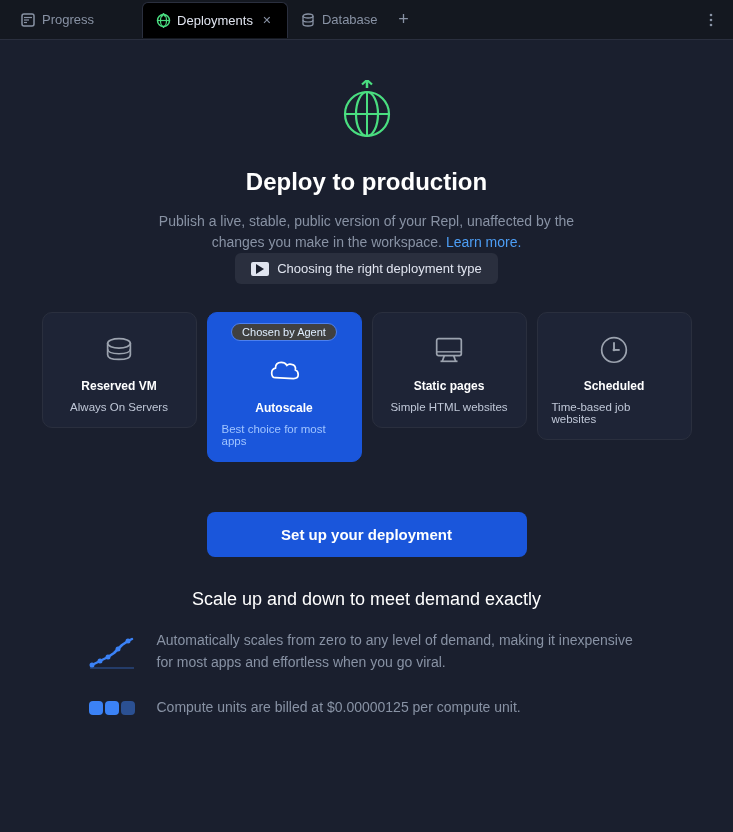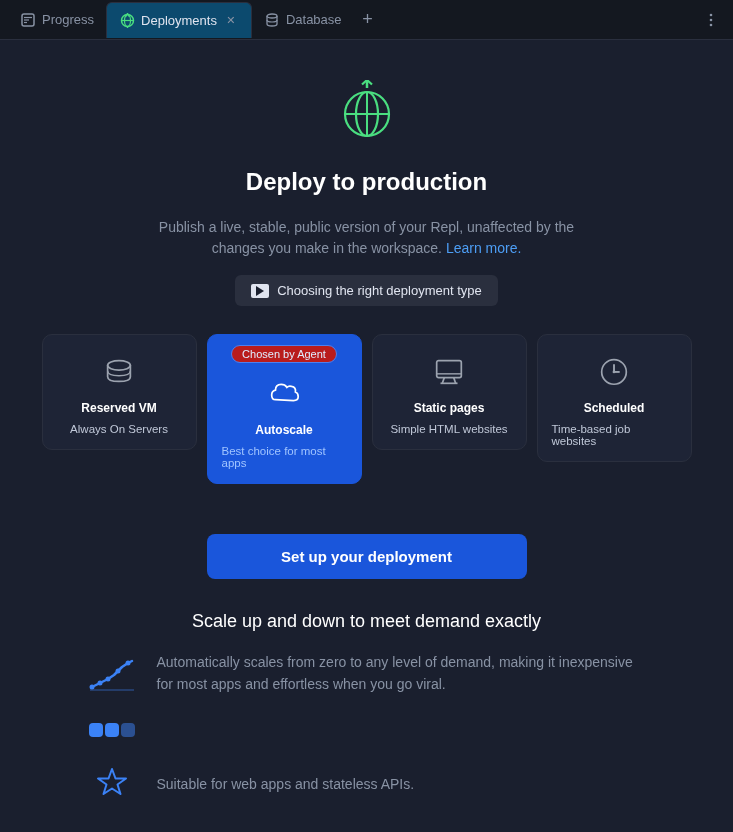--- a/index.html
+++ b/index.html
@@ -27,25 +27,26 @@
       gap: 6px;
       padding: 6px 12px;
       border-radius: 6px 6px 0 0;
       font-size: 13px;
       color: #8892a4;
       cursor: pointer;
       height: 36px;
       position: relative;
     }
     .tab.active {
-      background: #0c4a6e;
+      background: #000000;
       color: #e0e4ef;
       border-top: 1px solid #2a2f3e;
       border-left: 1px solid #2a2f3e;
       border-right: 1px solid #2a2f3e;
+      margin-left: 36px;
     }
     .tab-close {
       width: 16px;
       height: 16px;
       display: flex;
       align-items: center;
       justify-content: center;
       border-radius: 3px;
       font-size: 11px;
       color: #8892a4;
@@ -92,30 +93,30 @@
     
     .deploy-icon-wrap {
       margin-bottom: 16px;
     }
 
     
     .deploy-title {
       font-size: 24px;
       font-weight: 700;
       color: #ffffff;
-      margin-bottom: 21px;
+      margin-bottom: 15px;
       text-align: center;
     }
     .deploy-desc {
       font-size: 14px;
       color: #8892a4;
       text-align: center;
       line-height: 1.5;
       max-width: 420px;
-      margin-bottom: 16px;
+      margin-bottom: 0;
     }
     .deploy-desc a {
       color: #4d9ef5;
       text-decoration: none;
     }
 
     
     .tutorial-btn {
       display: flex;
       align-items: center;
@@ -181,21 +182,21 @@
     }
     .card-sub {
       font-size: 11.5px;
       color: #c0c8d8;
       text-align: left;
     }
     .card.selected .card-sub {
       color: #a0c4ff;
     }
     .chosen-badge {
-      background: #b91c1c;
+      background: #404040;
       border: 1px solid #4d80ef;
       border-radius: 12px;
       padding: 2px 10px;
       font-size: 11px;
       color: #e0eeff;
       margin-bottom: 4px;
     }
     .card-icon svg {
       width: 36px;
       height: 36px;
@@ -412,27 +413,19 @@
 
     <div class="feature-item">
       <div class="feature-icon-wrap">
         <svg width="48" height="22" viewBox="0 0 48 22" fill="none">
 
           <rect x="1" y="4" width="14" height="14" rx="4" fill="#3b82f6"></rect>
           <rect x="17" y="4" width="14" height="14" rx="4" fill="#3b82f6"></rect>
           <rect x="33" y="4" width="14" height="14" rx="4" fill="#3b82f6" opacity="0.5"></rect>
         </svg>
       </div>
-    </div>
-
-    <div class="feature-item">
-      <div class="feature-icon-wrap">
-        <svg width="40" height="40" viewBox="0 0 40 40" fill="none">
-
-          <polygon points="20,4 23.5,13.5 34,13.5 25.5,19.5 28.5,29 20,23.5 11.5,29 14.5,19.5 6,13.5 16.5,13.5" stroke="#3b82f6" stroke-width="2" fill="none" stroke-linejoin="round"></polygon>
-        </svg>
-      </div>
-      <span class="feature-text">Suitable for web apps and stateless APIs.</span>
-    </div>
+      <span class="feature-text">Compute units are billed at $0.00000125 per compute unit.</span>
+    </div>
+
 
   </div>
 
 </div>
 
 </body></html>

